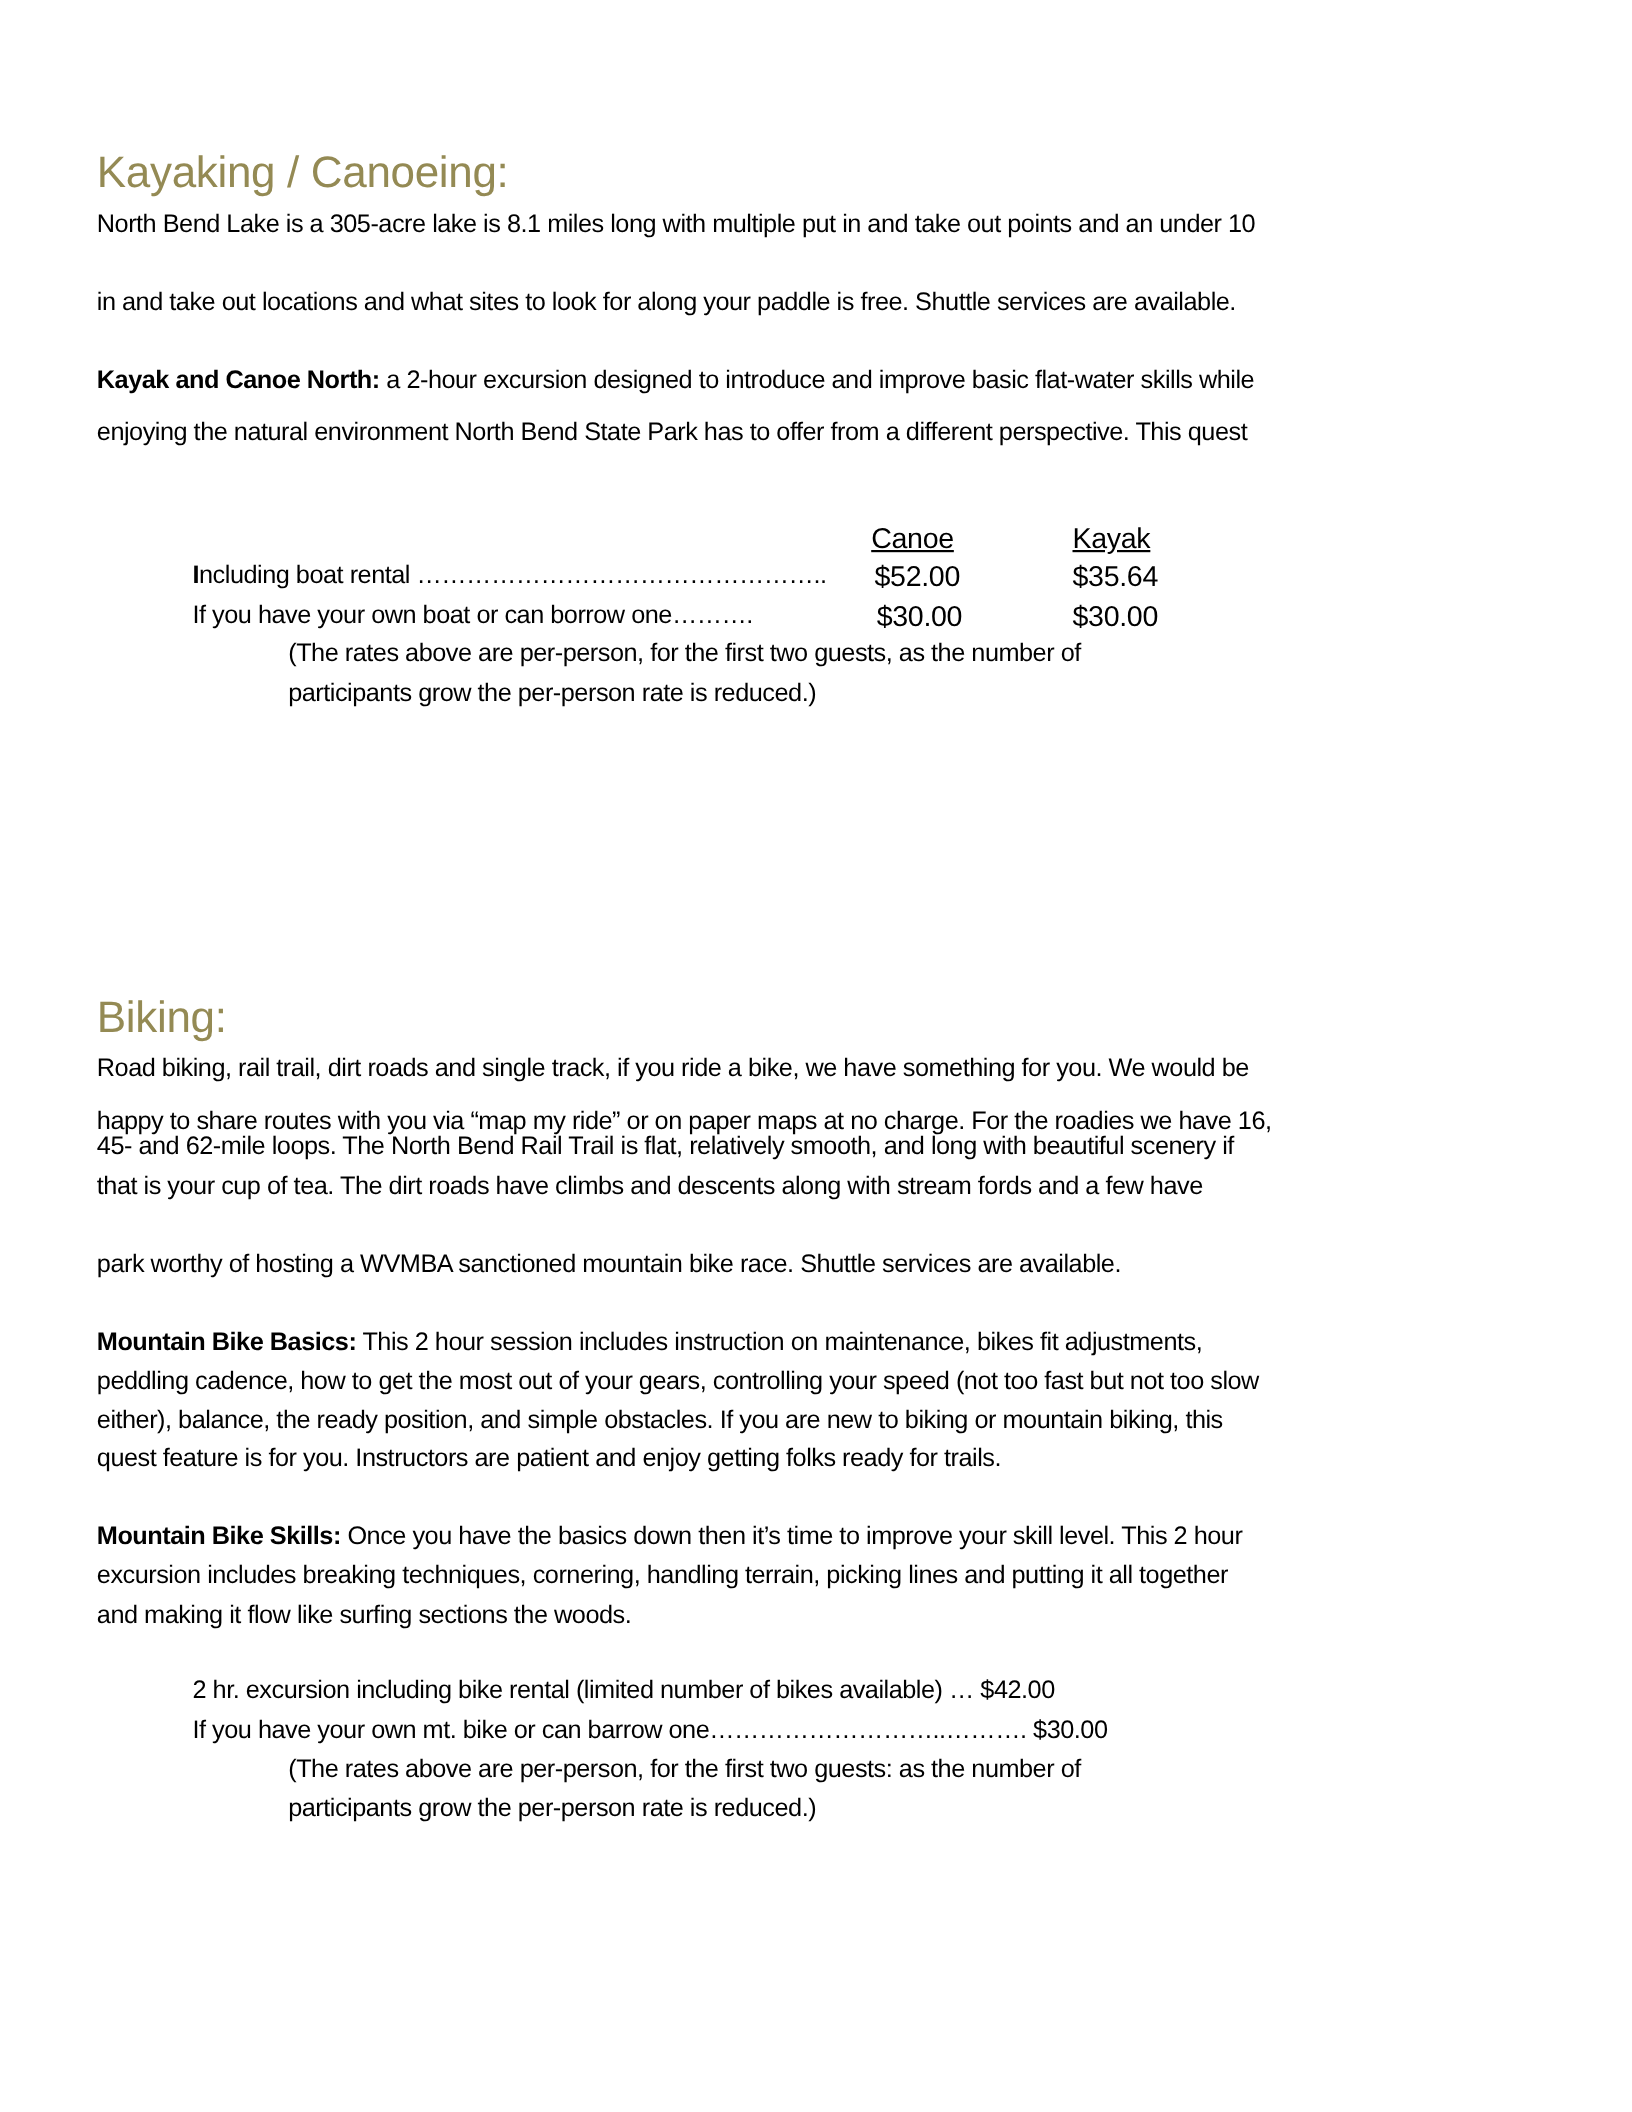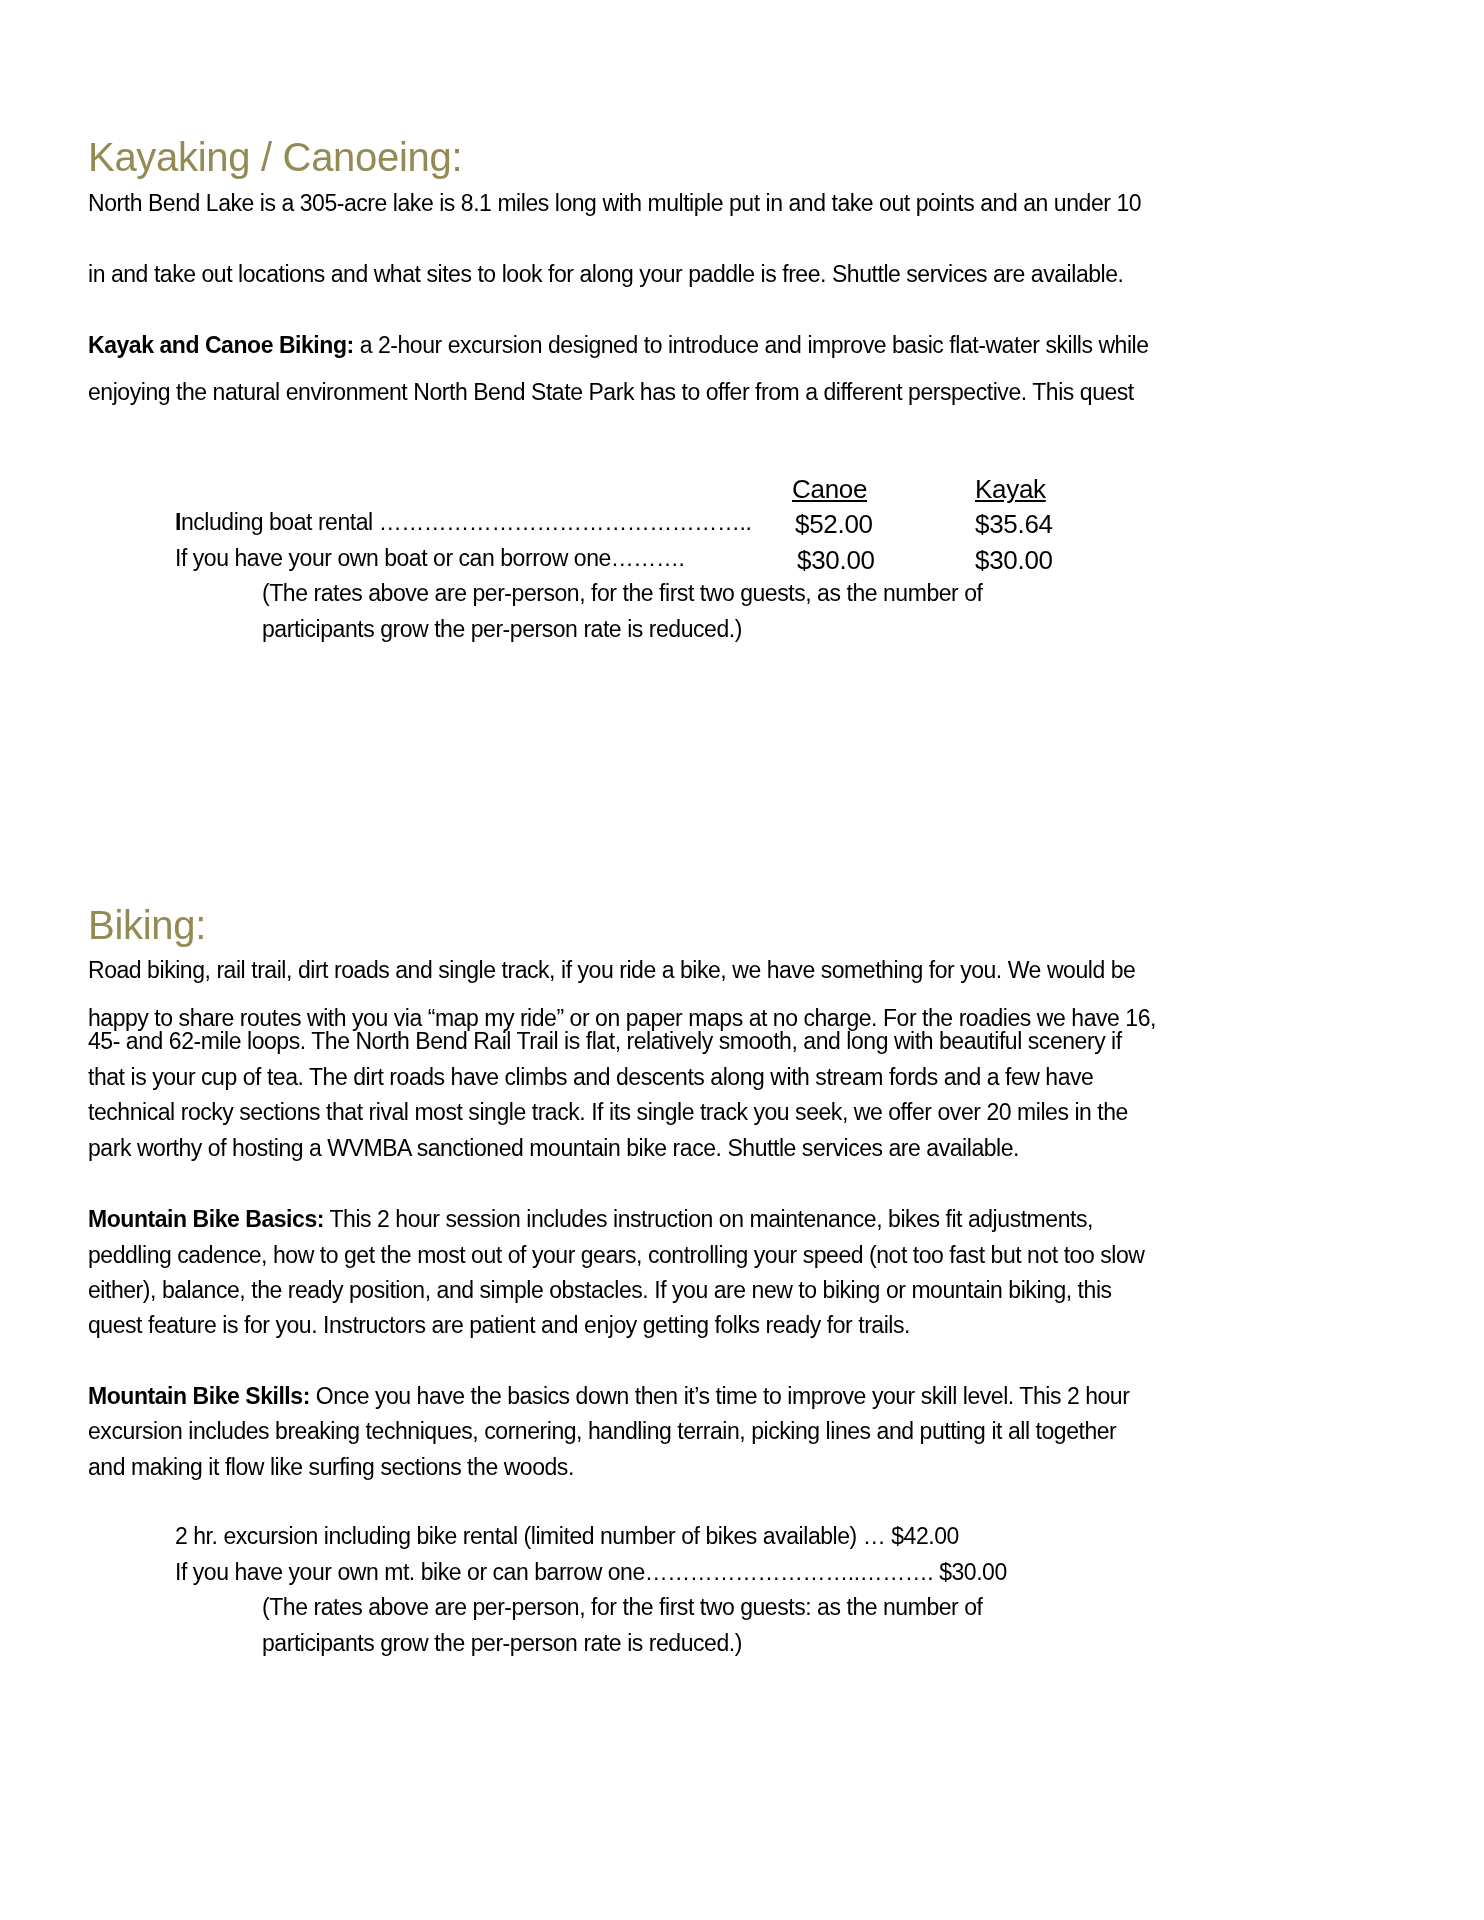--- a/index.html
+++ b/index.html
@@ -19,21 +19,21 @@
 </head>
 <body>
 
 <div class="page">
 
   <div class="h" style="top:96px">Kayaking / Canoeing:</div>
 
   <div class="ln" style="top:151px">North Bend Lake is a 305-acre lake is 8.1 miles long with multiple put in and take out points and an under 10</div>
   <div class="ln" style="top:222px">in and take out locations and what sites to look for along your paddle is free.  Shuttle services are available.</div>
 
-  <div class="ln" style="top:293px"><b>Kayak and Canoe Biking:</b><span> a 2-hour excursion designed to introduce and improve basic flat-water skills while</span></div>
+  <div class="ln" style="top:293px"><b>Kayak and Canoe North:</b><span> a 2-hour excursion designed to introduce and improve basic flat-water skills while</span></div>
   <div class="ln" style="top:340px">enjoying the natural environment North Bend State Park has to offer from a different perspective.  This quest</div>
 
   <div>
     <div class="col u" style="left:792px; top:435px">Canoe</div>
     <div class="col u" style="left:975px; top:435px">Kayak</div>
 
     <div class="ln ind1" style="top:470px"><b>I</b><span>ncluding boat rental …………………………………………..</span></div>
     <div class="col" style="left:795px; top:470px">$52.00</div>
     <div class="col" style="left:975px; top:470px">$35.64</div>
 
@@ -44,21 +44,20 @@
     <div class="ln ind2" style="top:541px">(The rates above are per-person, for the first two guests, as the number of</div>
     <div class="ln ind2" style="top:577px">participants grow the per-person rate is reduced.)</div>
   </div>
 
   <div class="h" style="top:864px">Biking:</div>
 
   <div class="ln" style="top:918px">Road biking, rail trail, dirt roads and single track, if you ride a bike, we have something for you.  We would be</div>
   <div class="ln" style="top:966px">happy to share routes with you via “map my ride” or on paper maps at no charge.  For the roadies we have 16,</div>
   <div class="ln" style="top:989px">45- and 62-mile loops.  The North Bend Rail Trail is flat, relatively smooth, and long with beautiful scenery if</div>
   <div class="ln" style="top:1025px">that is your cup of tea.  The dirt roads have climbs and descents along with stream fords and a few have</div>
-  <div class="ln" style="top:1060px">technical rocky sections that rival most single track.  If its single track you seek, we offer over 20 miles in the</div>
   <div class="ln" style="top:1096px">park worthy of hosting a WVMBA sanctioned mountain bike race.   Shuttle services are available.</div>
 
   <div class="ln" style="top:1167px"><b>Mountain Bike Basics:</b><span> This 2 hour session includes instruction on maintenance, bikes fit adjustments,</span></div>
   <div class="ln" style="top:1203px">peddling cadence, how to get the most out of your gears, controlling your speed (not too fast but not too slow</div>
   <div class="ln" style="top:1238px">either), balance, the ready position, and simple obstacles.  If you are new to biking or mountain biking, this</div>
   <div class="ln" style="top:1273px">quest feature is for you.  Instructors are patient and enjoy getting folks ready for trails.</div>
 
   <div class="ln" style="top:1344px"><b>Mountain Bike Skills:</b><span> Once you have the basics down then it’s time to improve your skill level.  This 2 hour</span></div>
   <div class="ln" style="top:1379px">excursion includes breaking techniques, cornering, handling terrain, picking lines and putting it all together</div>
   <div class="ln" style="top:1415px">and making it flow like surfing sections the woods.</div>

